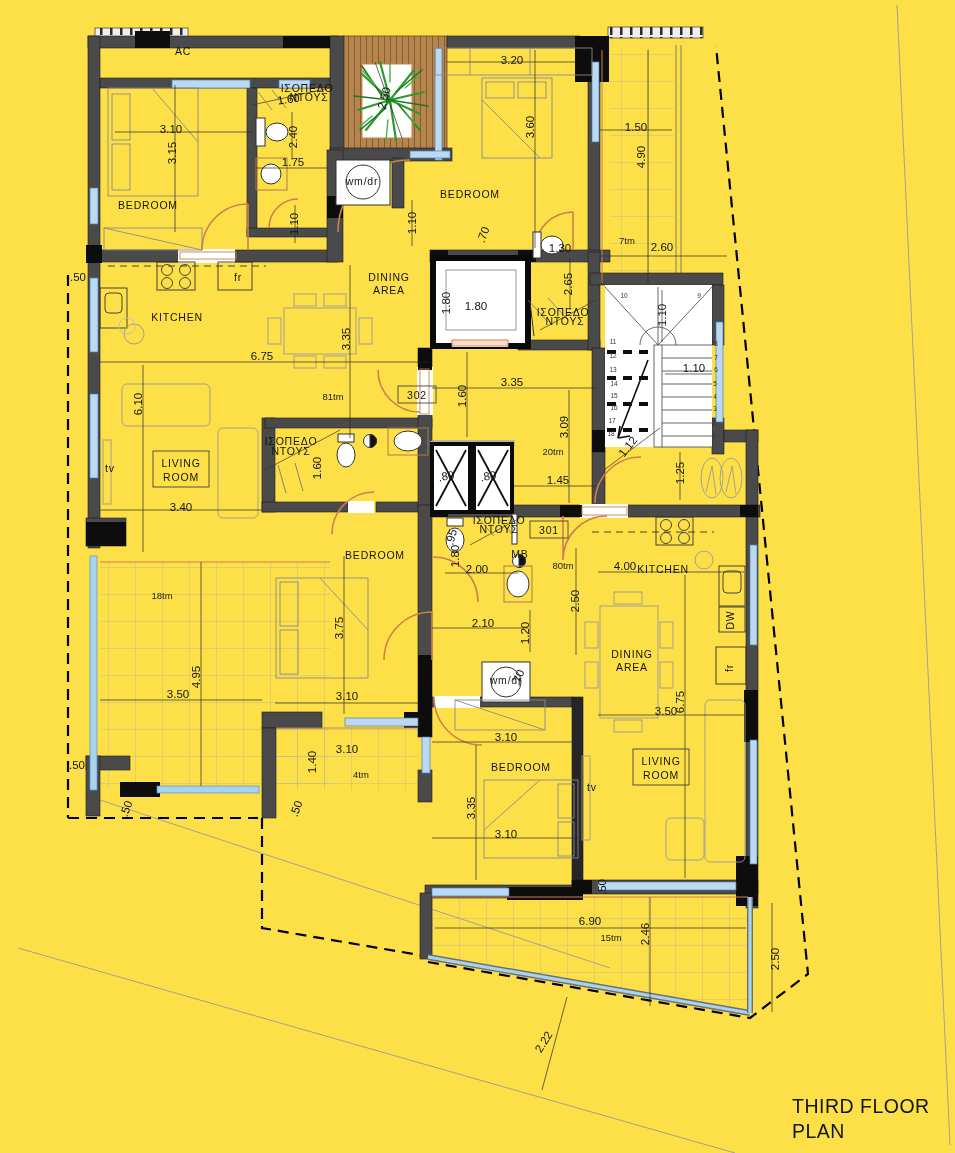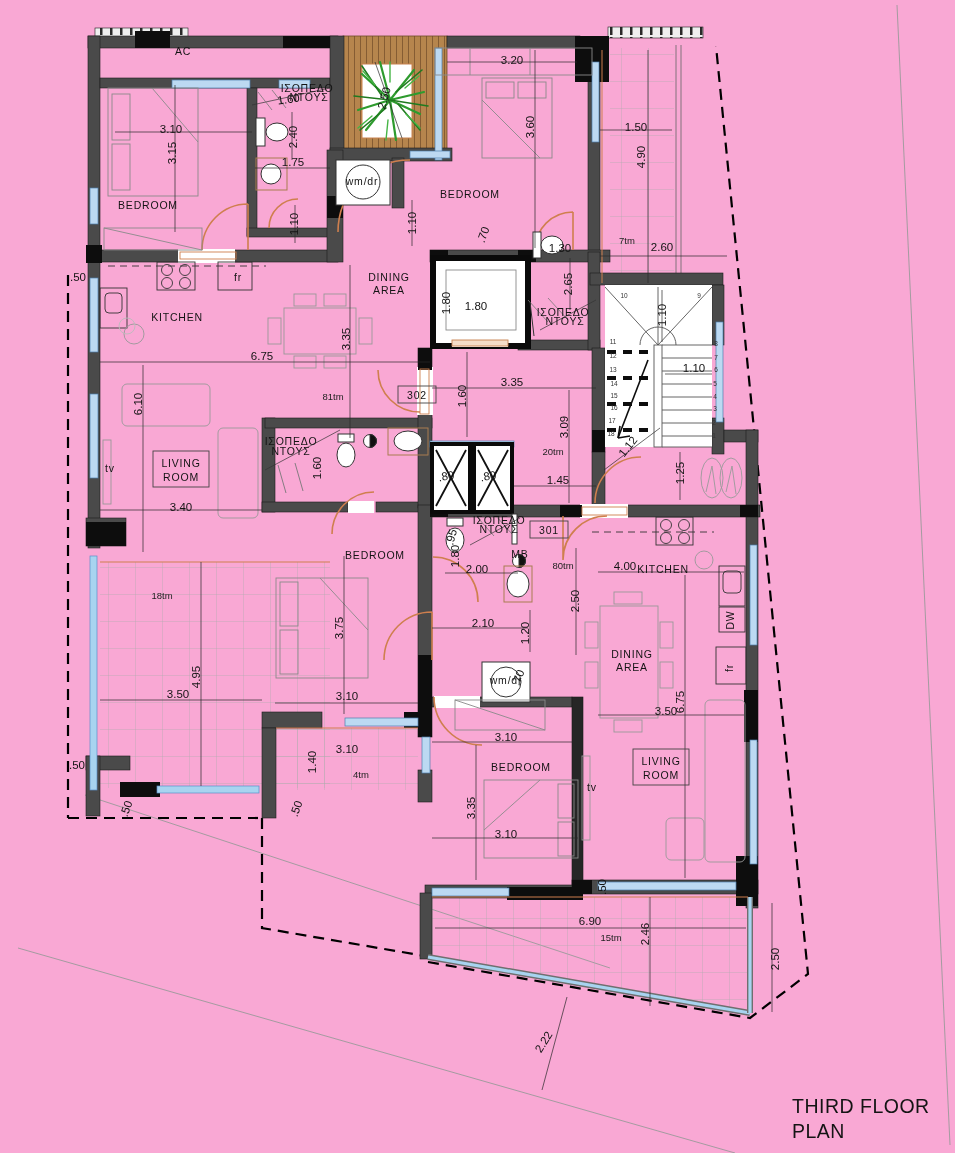--- a/index.html
+++ b/index.html
@@ -1,16 +1,16 @@
 <!DOCTYPE html>
 <html><head>
 <meta charset="utf-8">
 <style>
   html,body{margin:0;padding:0;background:#ffffff;}
-  #plan-wrap{width:955px;height:1153px;position:relative;background:#f9a8d4;overflow:hidden;}
+  #plan-wrap{width:955px;height:1153px;position:relative;background:#fde047;overflow:hidden;}
   svg{display:block;}
   text{font-family:"Liberation Sans", sans-serif;fill:#141414;}
   .dim{font-size:11.5px;}
   .room{font-size:10.5px;letter-spacing:.8px;}
   .area{font-size:9.5px;fill:#222;}
   .stairnum{font-size:6.5px;fill:#333;}
   .title{font-size:19.5px;letter-spacing:.5px;}
 </style>
 </head>
 <body>

